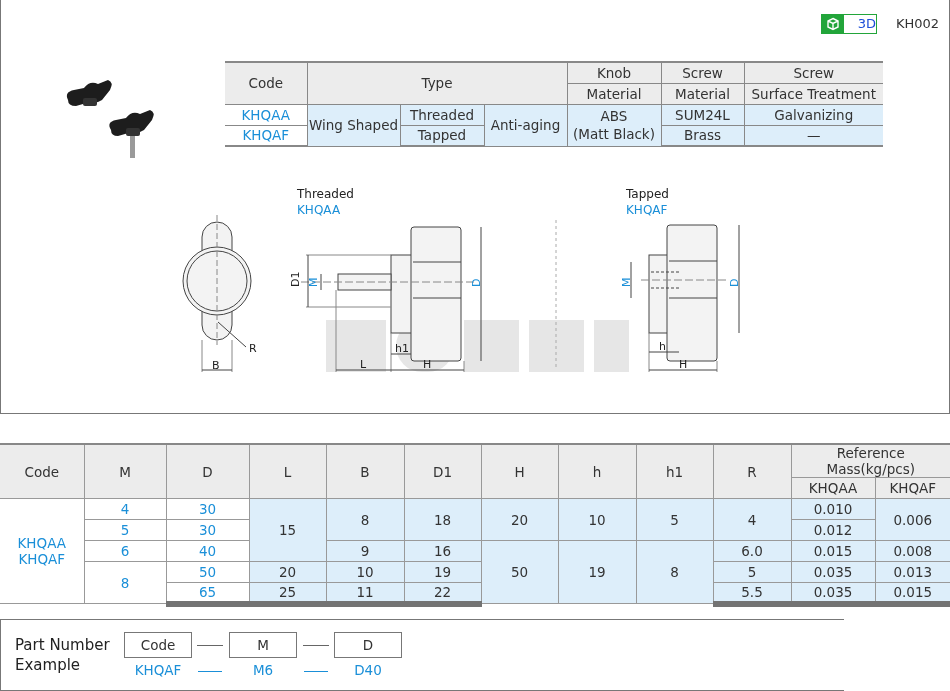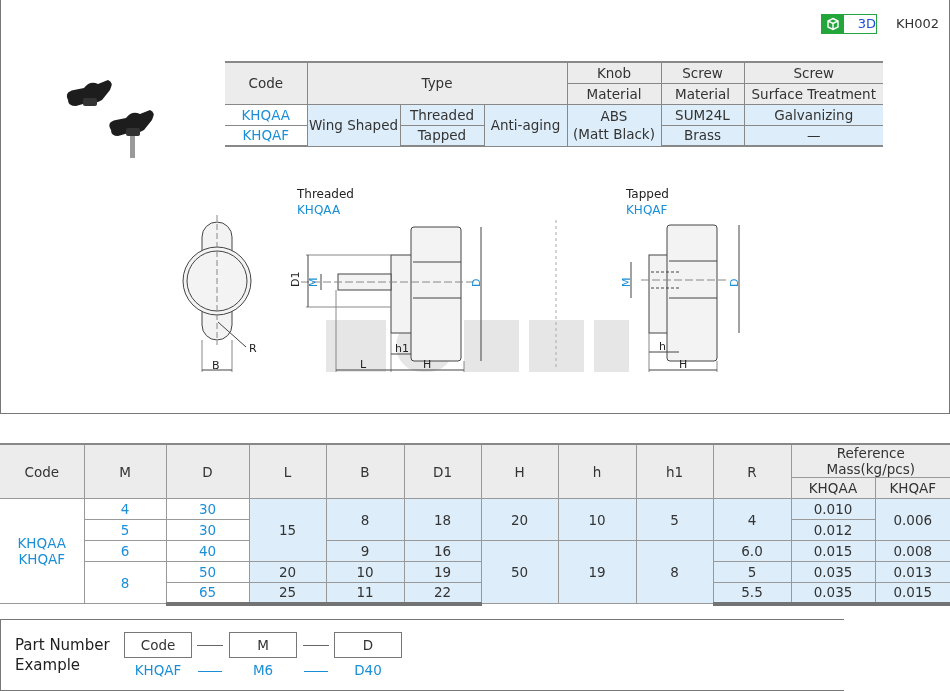--- a/index.html
+++ b/index.html
@@ -23,21 +23,21 @@
   .blue-text { color: #1a8fd8; }
   .fill { background: #ddeefa; }
   .dtitle { position: absolute; font-size: 12px; line-height: 16px; }
 
   .dims { position: absolute; left: 0; top: 443px; width: 950px; }
   .dims th { background: #ececec; border: 1px solid #999; height: 21px; font-size: 13.5px; }
   .dims td { border: 1px solid #999; height: 21px; font-size: 13.5px; }
   .dims tr:first-child th { border-top: 2px solid #888; }
   .dims tr > *:first-child { border-left: none; }
   .dims tr > *:last-child { border-right: none; }
-  .dims tbody tr:last-child td { border-bottom: 4px solid #737373; }
+  .dims tbody tr:last-child td { border-bottom: 6px solid #737373; }
 
   .pn { position: absolute; left: 0; top: 619px; width: 844px; height: 72px; border: 1px solid #777; border-right: none; }
   .pn-title { position: absolute; left: 14px; top: 15px; font-size: 15px; line-height: 20px; color: #222; }
   .pn-box { position: absolute; top: 12px; height: 26px; border: 1px solid #777; font-size: 13.5px; line-height: 24px; text-align: center; }
   .pn-dash { position: absolute; height: 1px; background: #666; }
   .pn-val { position: absolute; top: 42px; font-size: 13.5px; color: #1a8fd8; text-align: center; }
   .pn-vdash { position: absolute; top: 51px; height: 1px; background: #1a8fd8; }
 </style>
 </head>
 <body>

